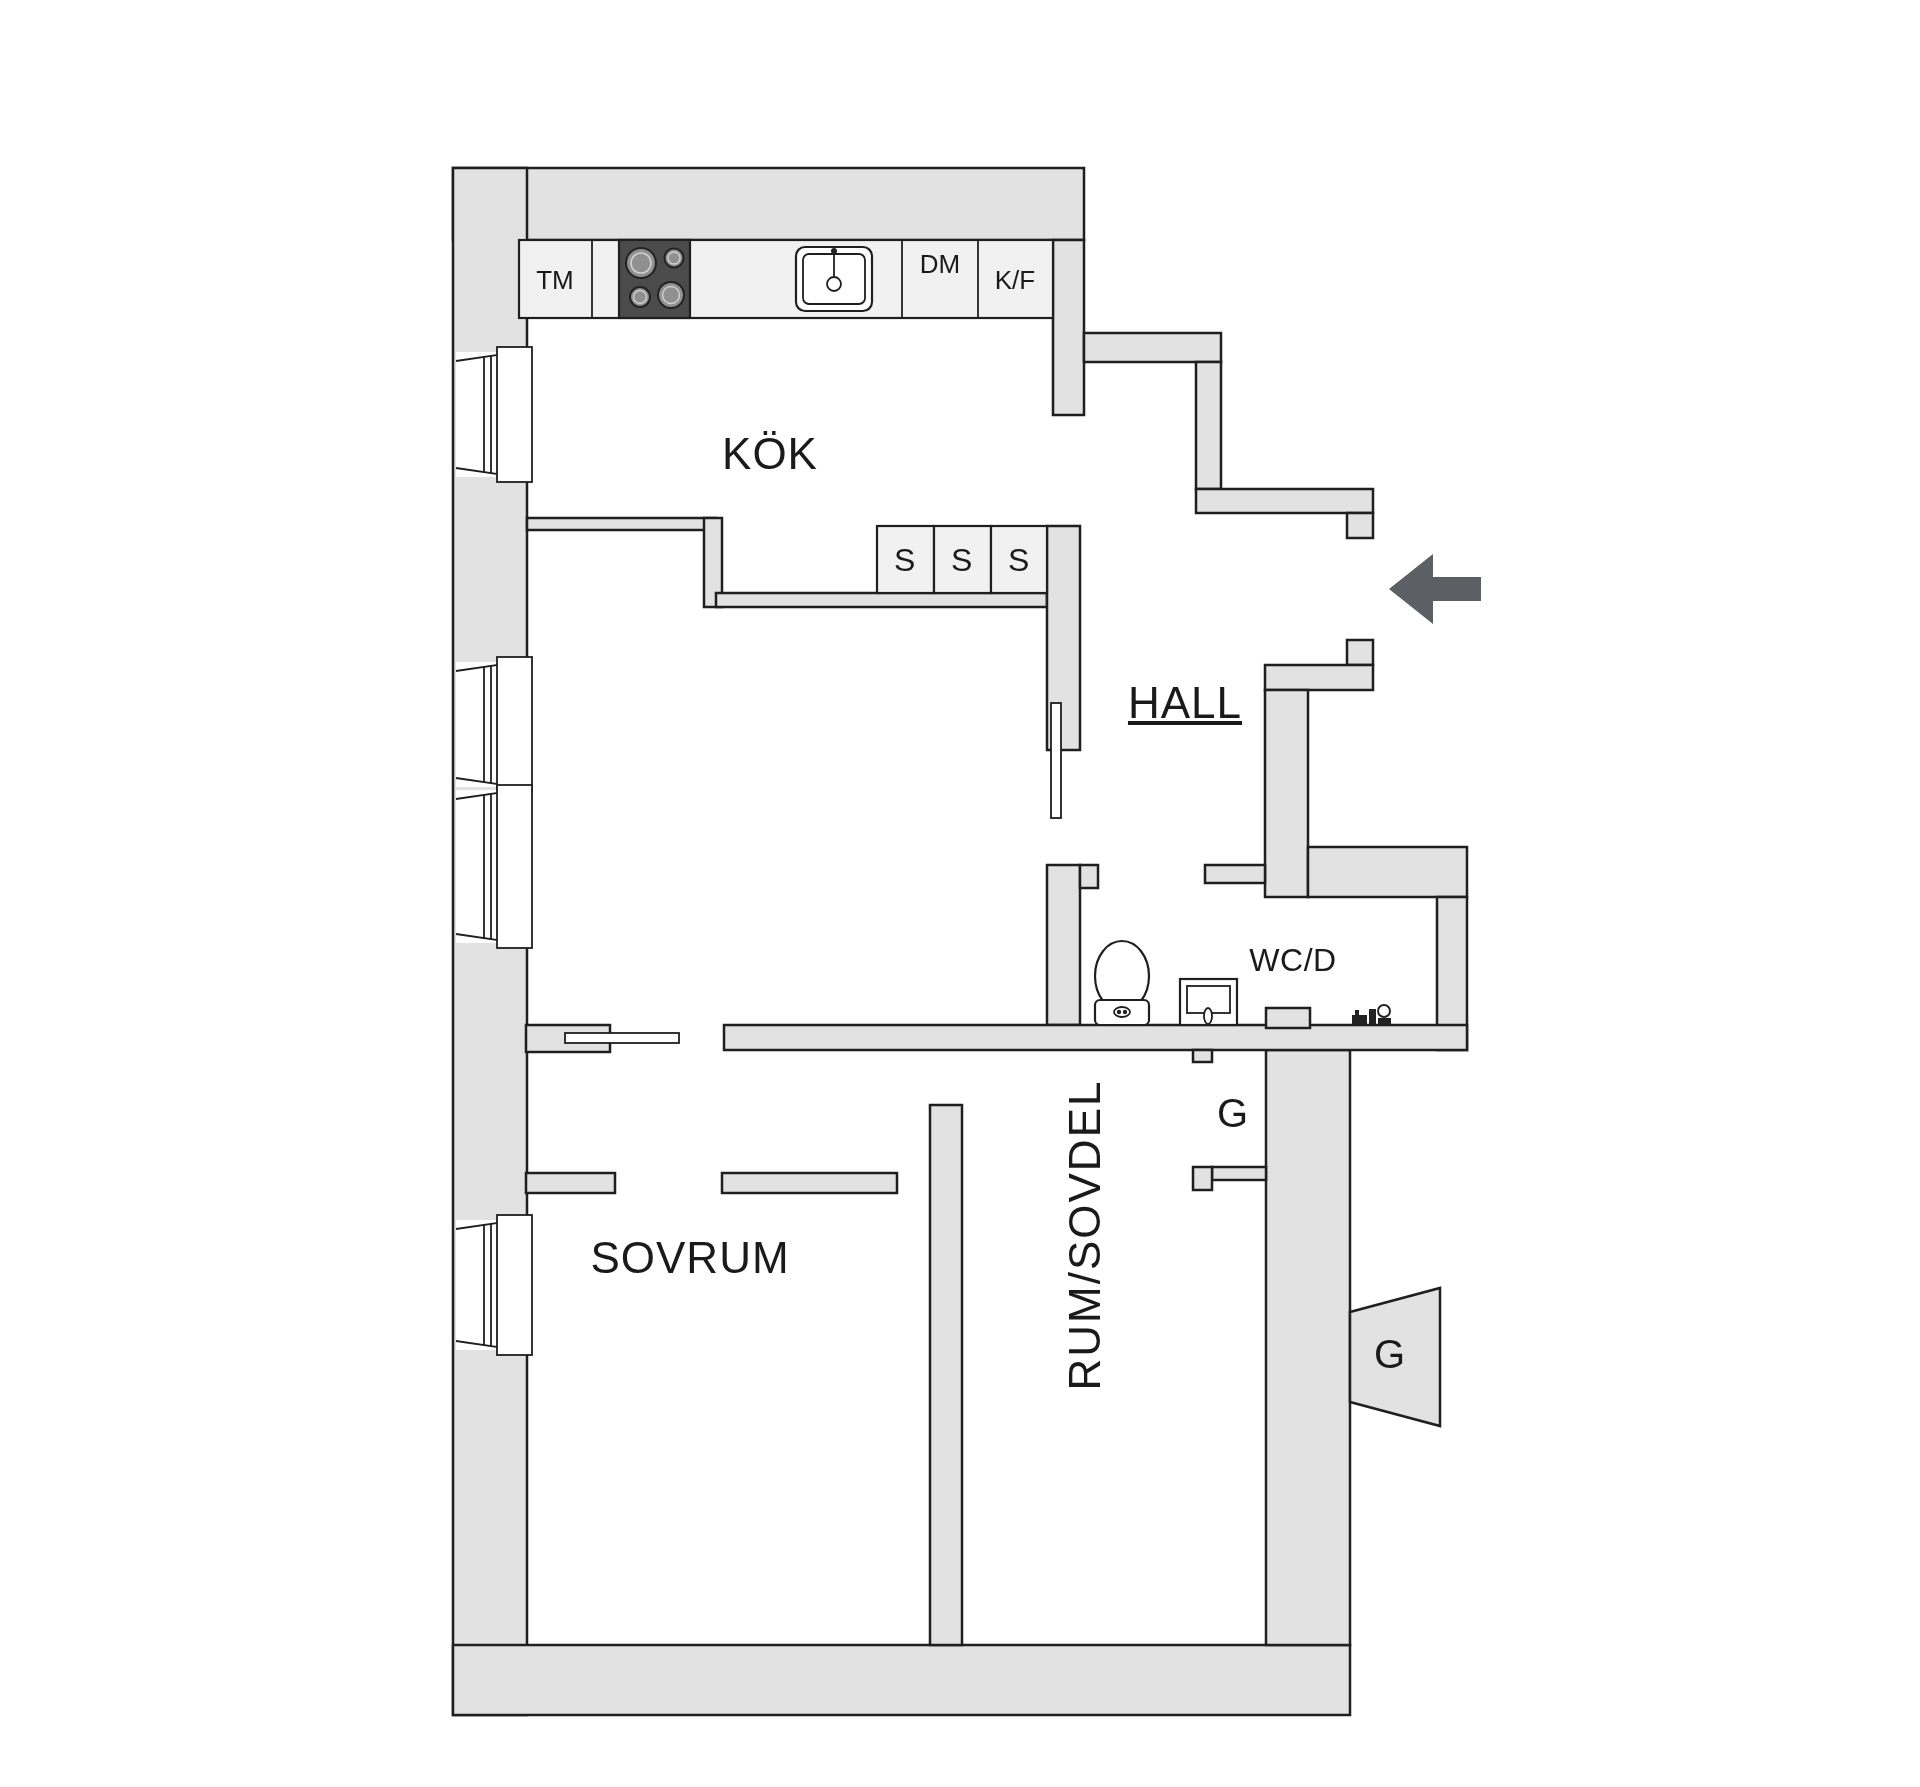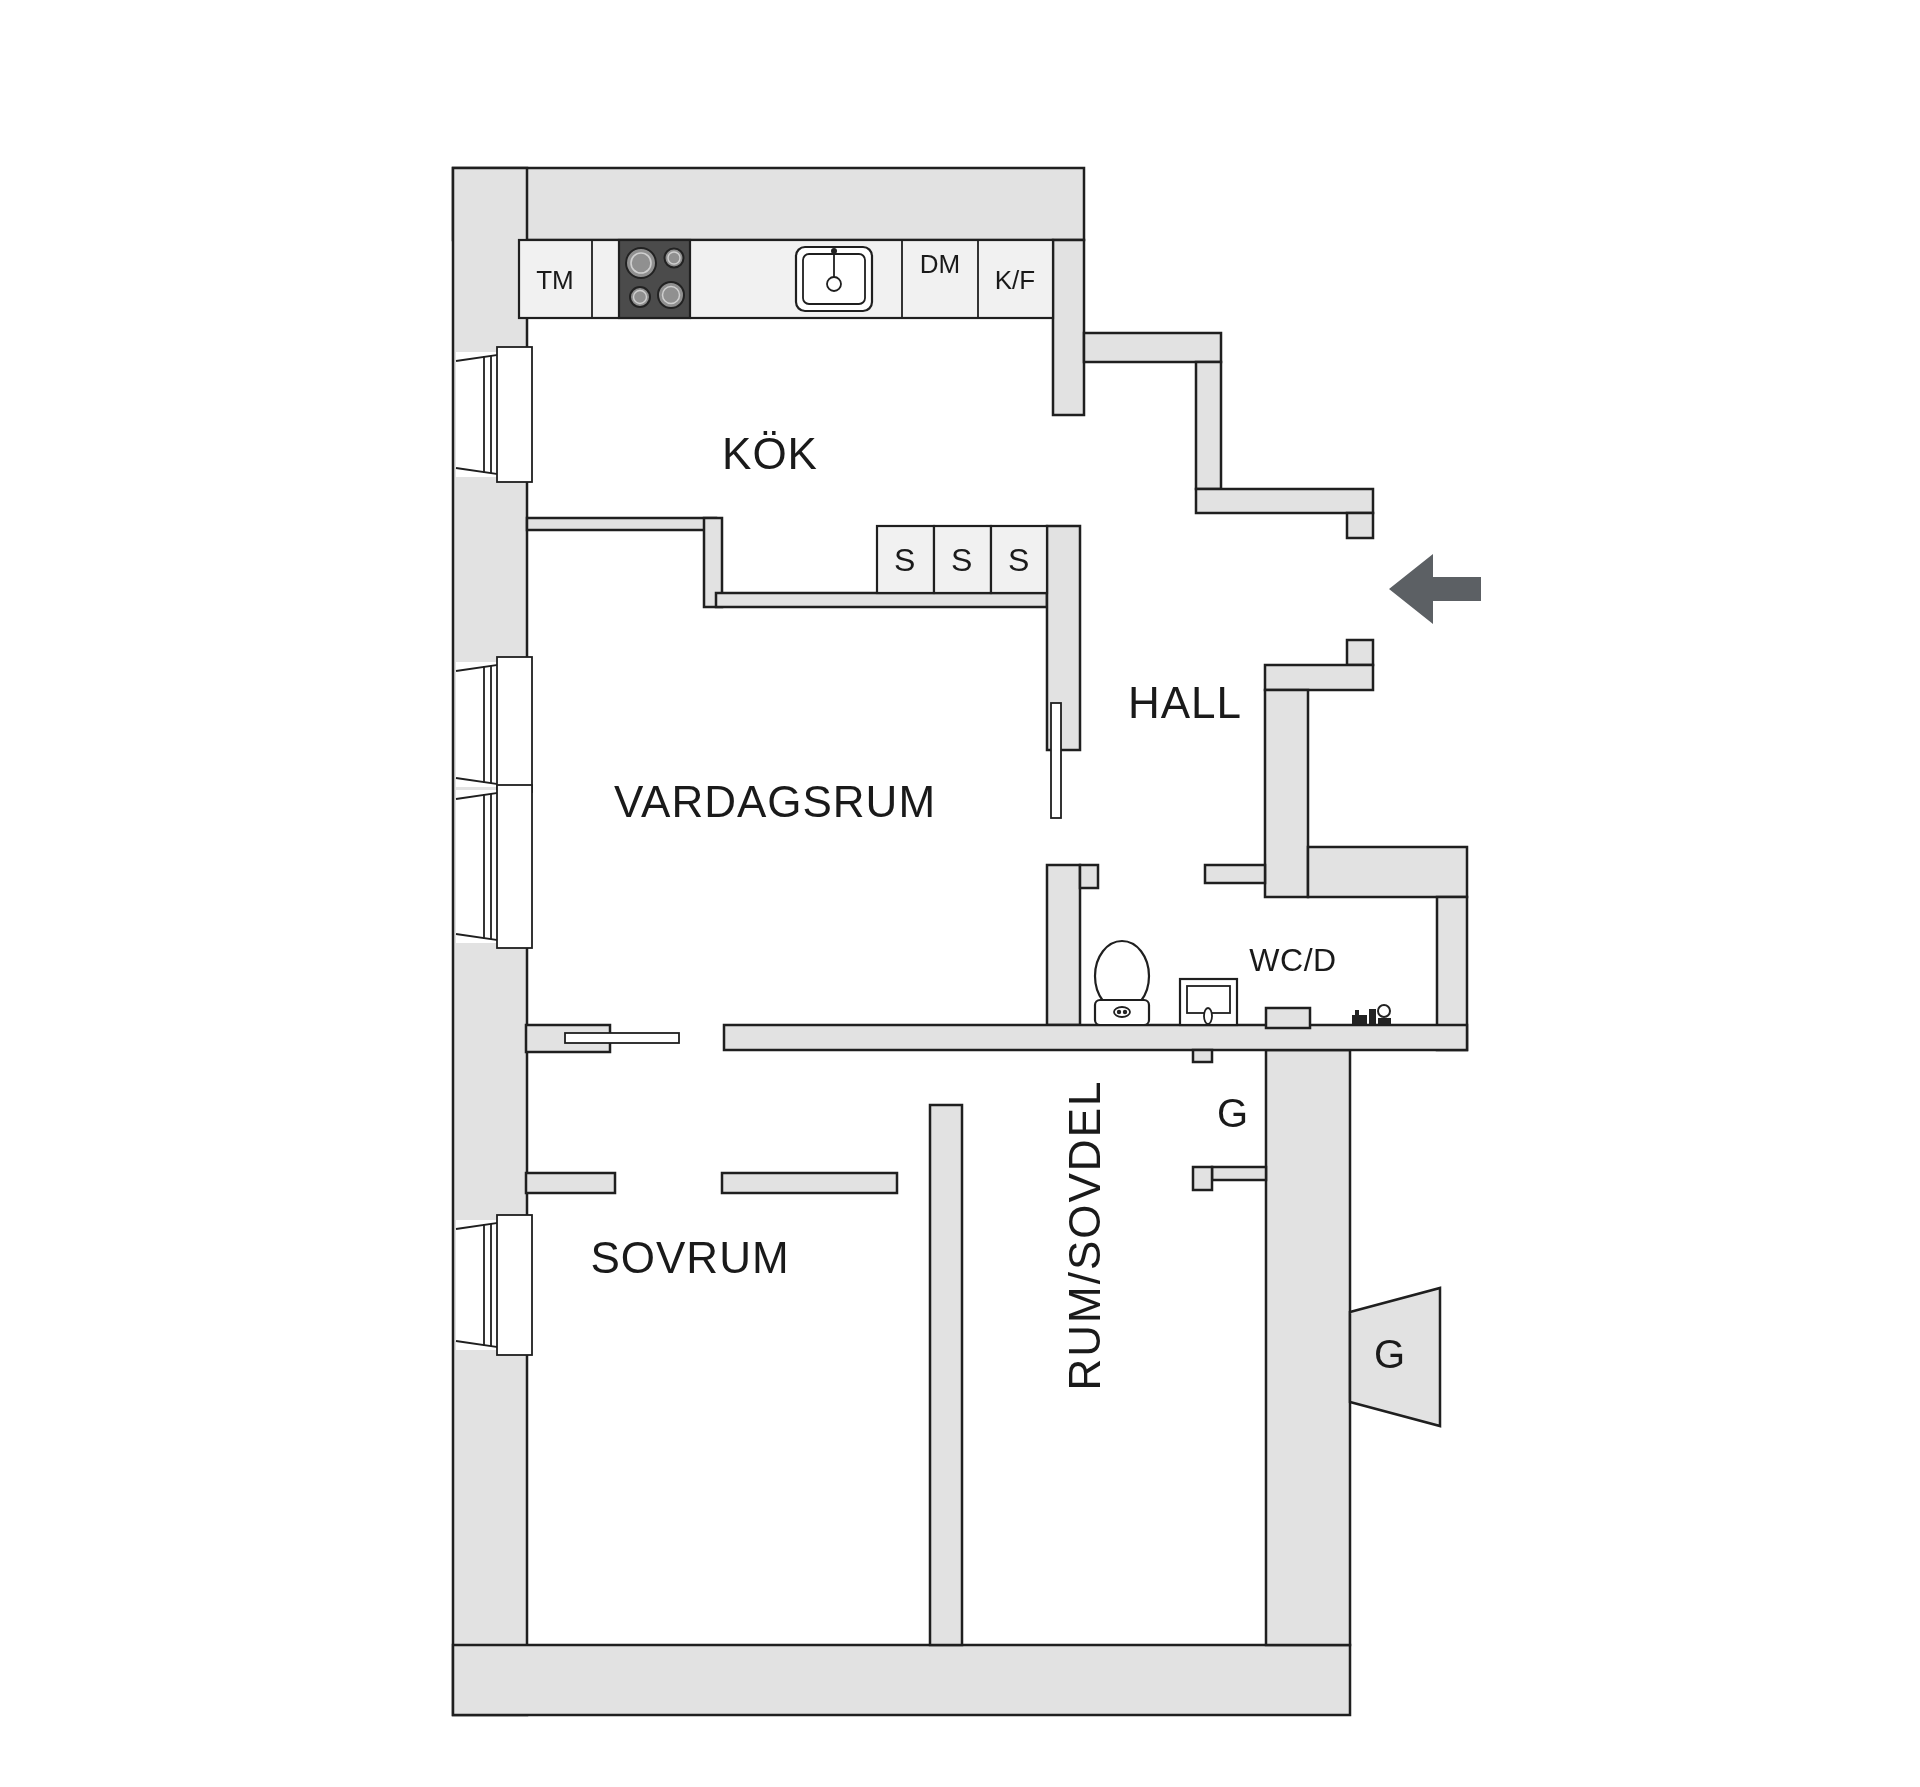--- a/index.html
+++ b/index.html
@@ -160,22 +160,21 @@
       <rect class="blk" x="1355" y="1010" width="4" height="6"></rect>
       <rect class="blk" x="1369" y="1009" width="7" height="15"></rect>
       <circle cx="1384" cy="1011" r="6" fill="#fff" stroke="#222" stroke-width="2"></circle>
       <rect class="blk" x="1378" y="1018" width="13" height="6"></rect>
     </g>
 
     <polygon points="1389,589 1433,554 1433,577 1481,577 1481,601 1433,601 1433,624" style="fill:var(--arrow)"></polygon>
   </svg>
 
   <div class="lbl" style="left:770px;top:430px;margin-top:24px;">KÖK</div>
-  <div class="lbl" style="left:1185px;top:703px;">HALL</div>
-  <div class="lbl" style="left:775px;top:802px;">VARDAGSRUM</div>
+  <div class="lbl" style="left:1185px;top:703px;text-decoration:underline;">HALL</div>
   <div class="lbl lbl-sm" style="left:1293px;top:960px;">WC/D</div>
   <div class="lbl" style="left:656px;top:1258px;margin-left:34px;">SOVRUM</div>
   <div class="lbl vert" style="left:1085px;top:1235px;">RUM/SOVDEL</div>
 
   <div class="lbl lbl-g" style="left:1233px;top:1113px;">G</div>
   <div class="lbl lbl-g" style="left:1390px;top:1354px;">G</div>
 
   <div class="lbl lbl-app" style="left:555px;top:280px;">TM</div>
   <div class="lbl lbl-app" style="left:940px;top:264px;">DM</div>
   <div class="lbl lbl-app" style="left:1015px;top:280px;">K/F</div>

